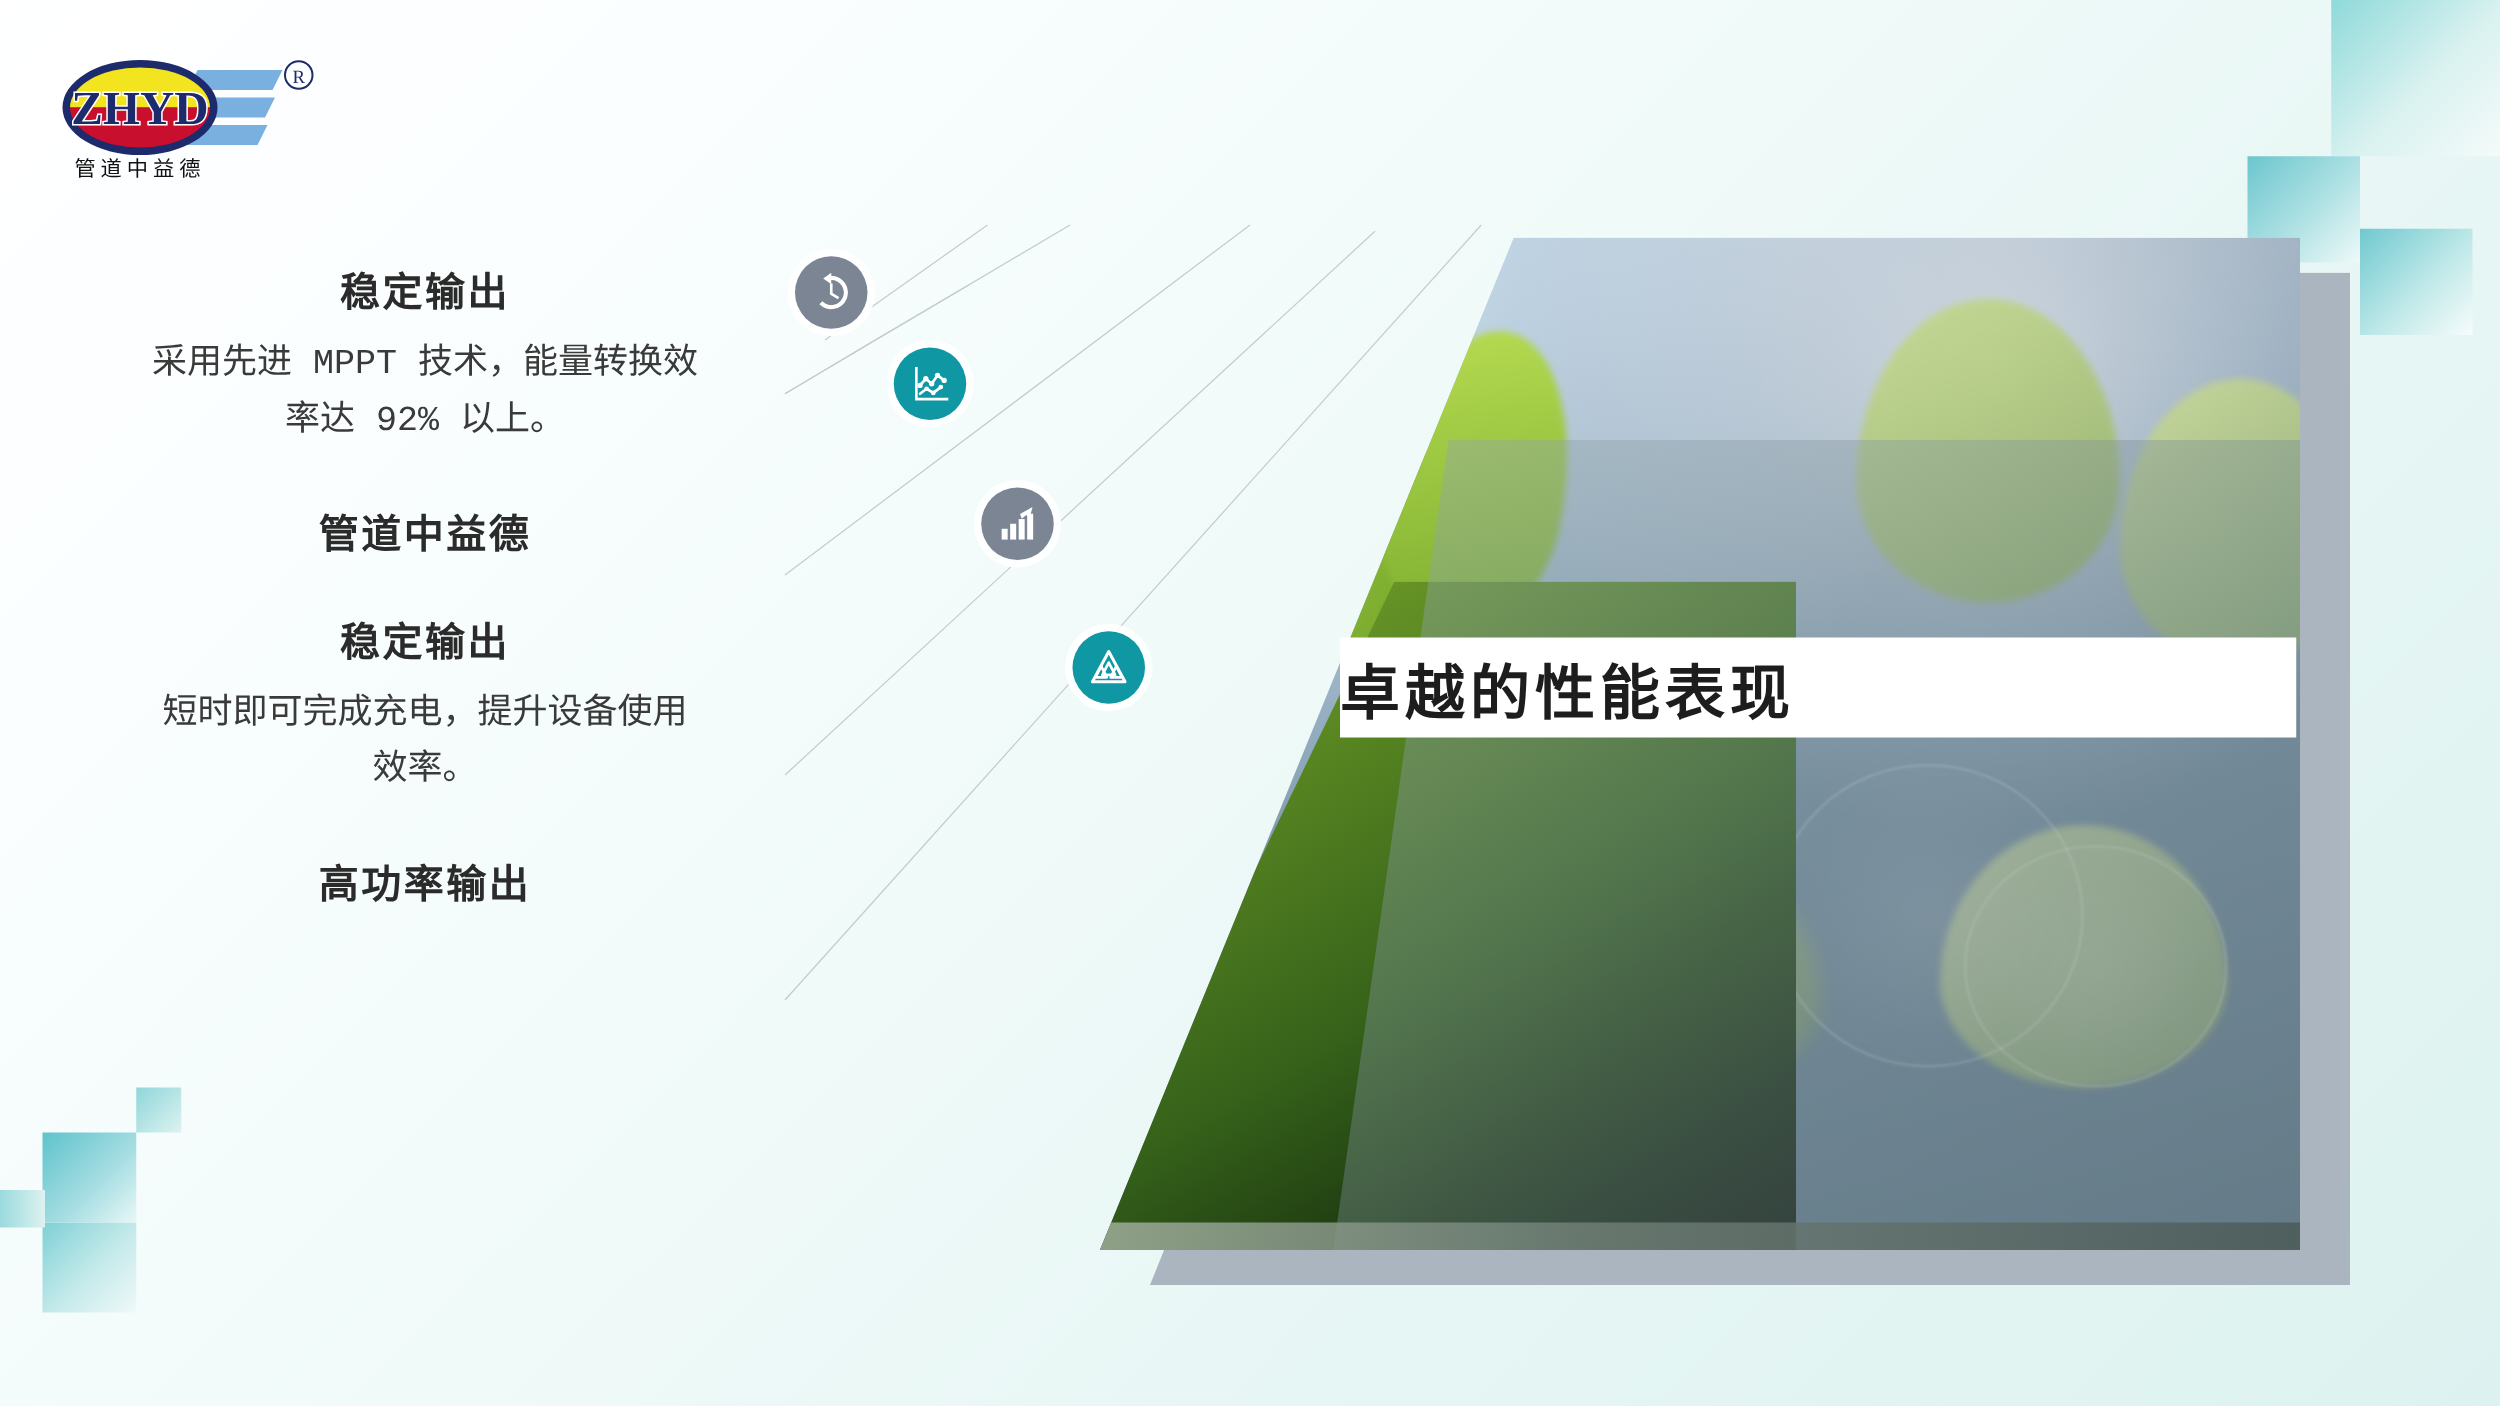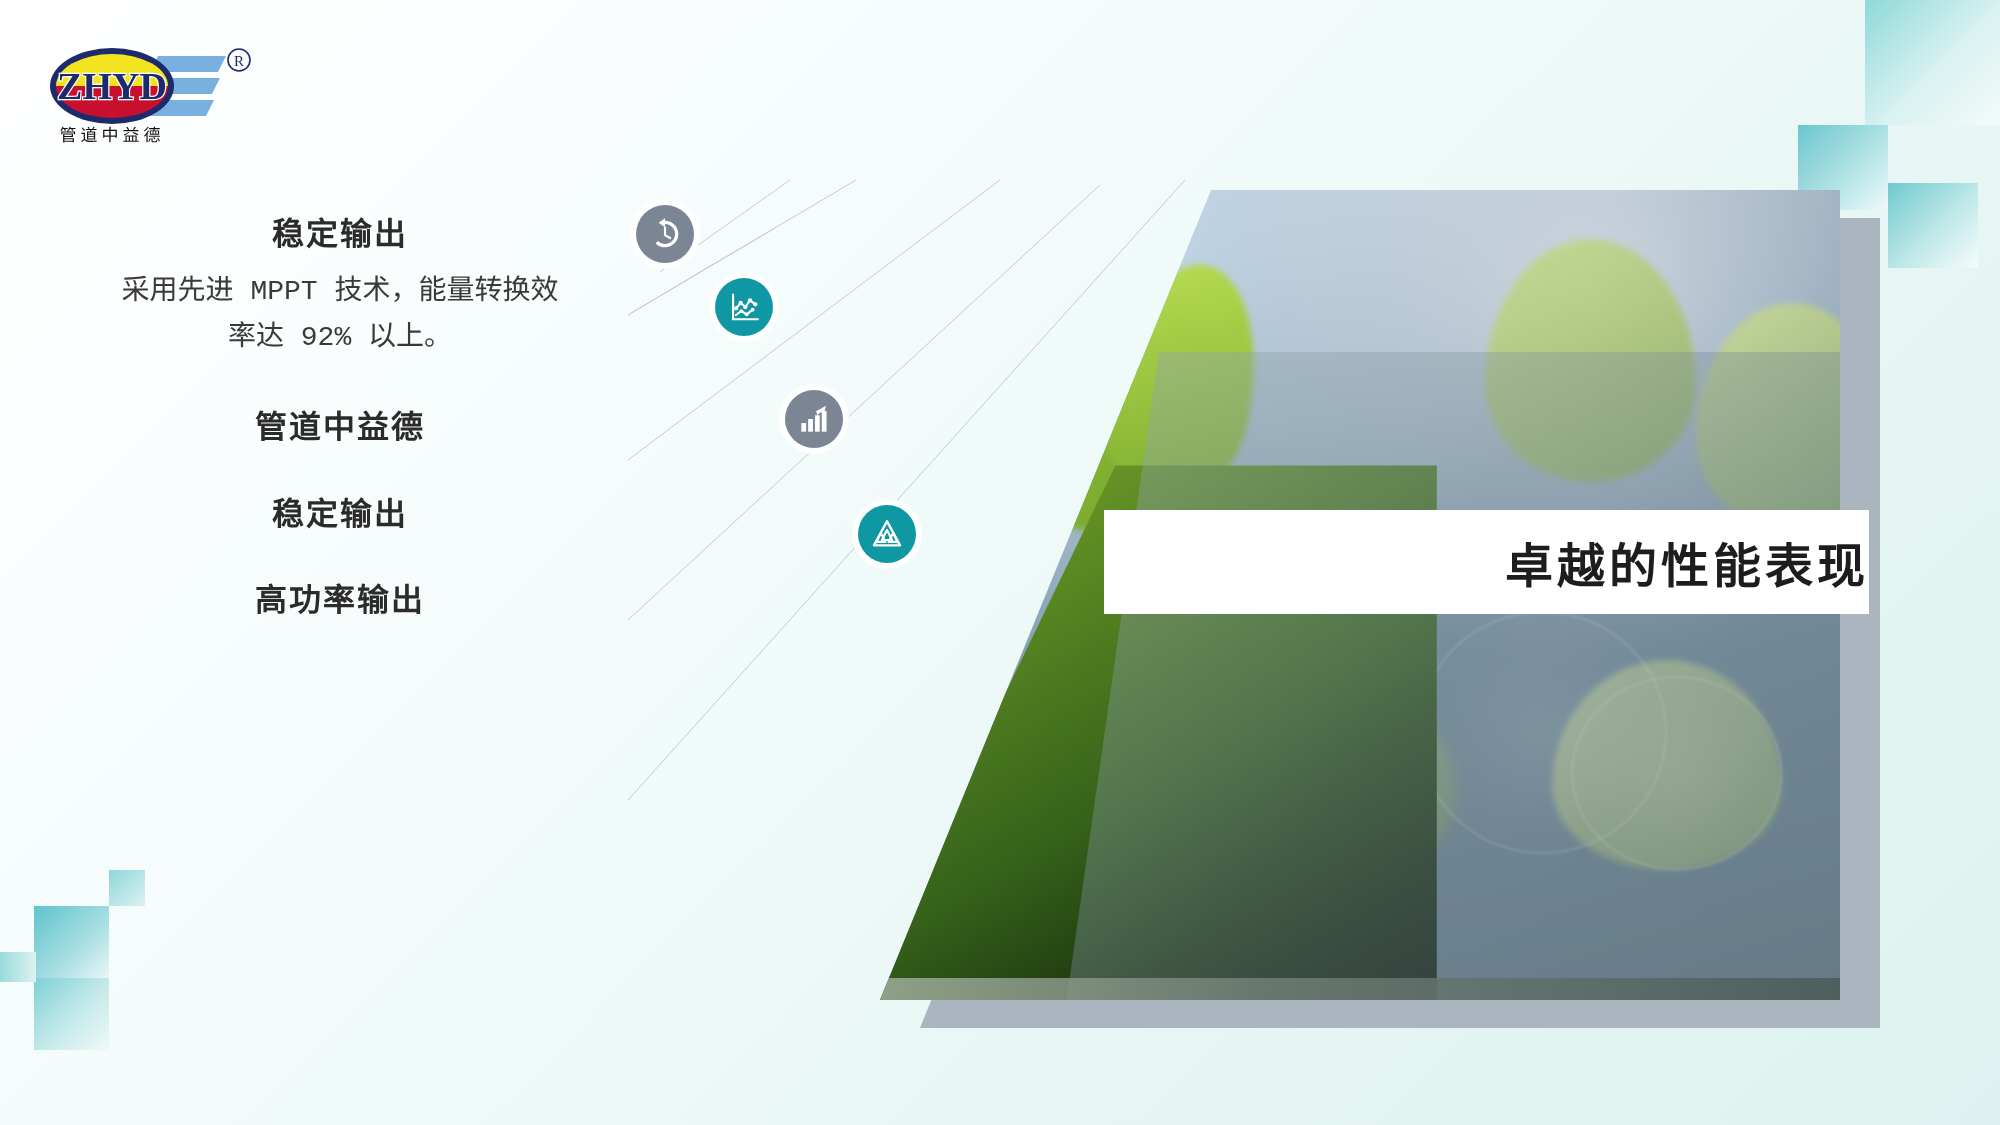--- a/index.html
+++ b/index.html
@@ -119,23 +119,23 @@
   }
   .bottom-strip {
     position:absolute; left:0; bottom:0; width:100%; height:22px;
     background:linear-gradient(90deg,#9fae9a 0%, #6f7f76 40%, #4b5a57 100%);
     opacity:.85;
   }
 
   
   #title-band {
     position:absolute; left:1072px; top:510px;
-    width:765px; height:104px;
+    width:765px; height:80px;
     background:#ffffff;
-    display:flex; align-items:center; justify-content:flex-end;margin-left:32px;
+    display:flex; align-items:center; justify-content:flex-start;
   }
   #title-band .t {
     font-size:48px; font-weight:bold; color:#1d1d1d; letter-spacing:4px;
     font-family:"Liberation Serif","DejaVu Serif",serif;
   }
 </style>
 </head>
 <body>
 
 <div id="slide">
@@ -190,20 +190,21 @@
       <div class="f-title">稳定输出</div>
       <div class="f-desc">采用先进 MPPT 技术，能量转换效率达 92% 以上。</div>
     </div>
 
     <div class="feature">
       <div class="f-title">管道中益德</div>
     </div>
 
     <div class="feature">
       <div class="f-title">稳定输出</div>
+      <div class="f-desc">短时即可完成充电，提升设备使用效率。</div>
     </div>
 
     <div class="feature">
       <div class="f-title">高功率输出</div>
     </div>
 
   </div>
 
   <div class="badge gray" id="badge-0">
     <svg width="32" height="32" viewBox="0 0 24 24">

